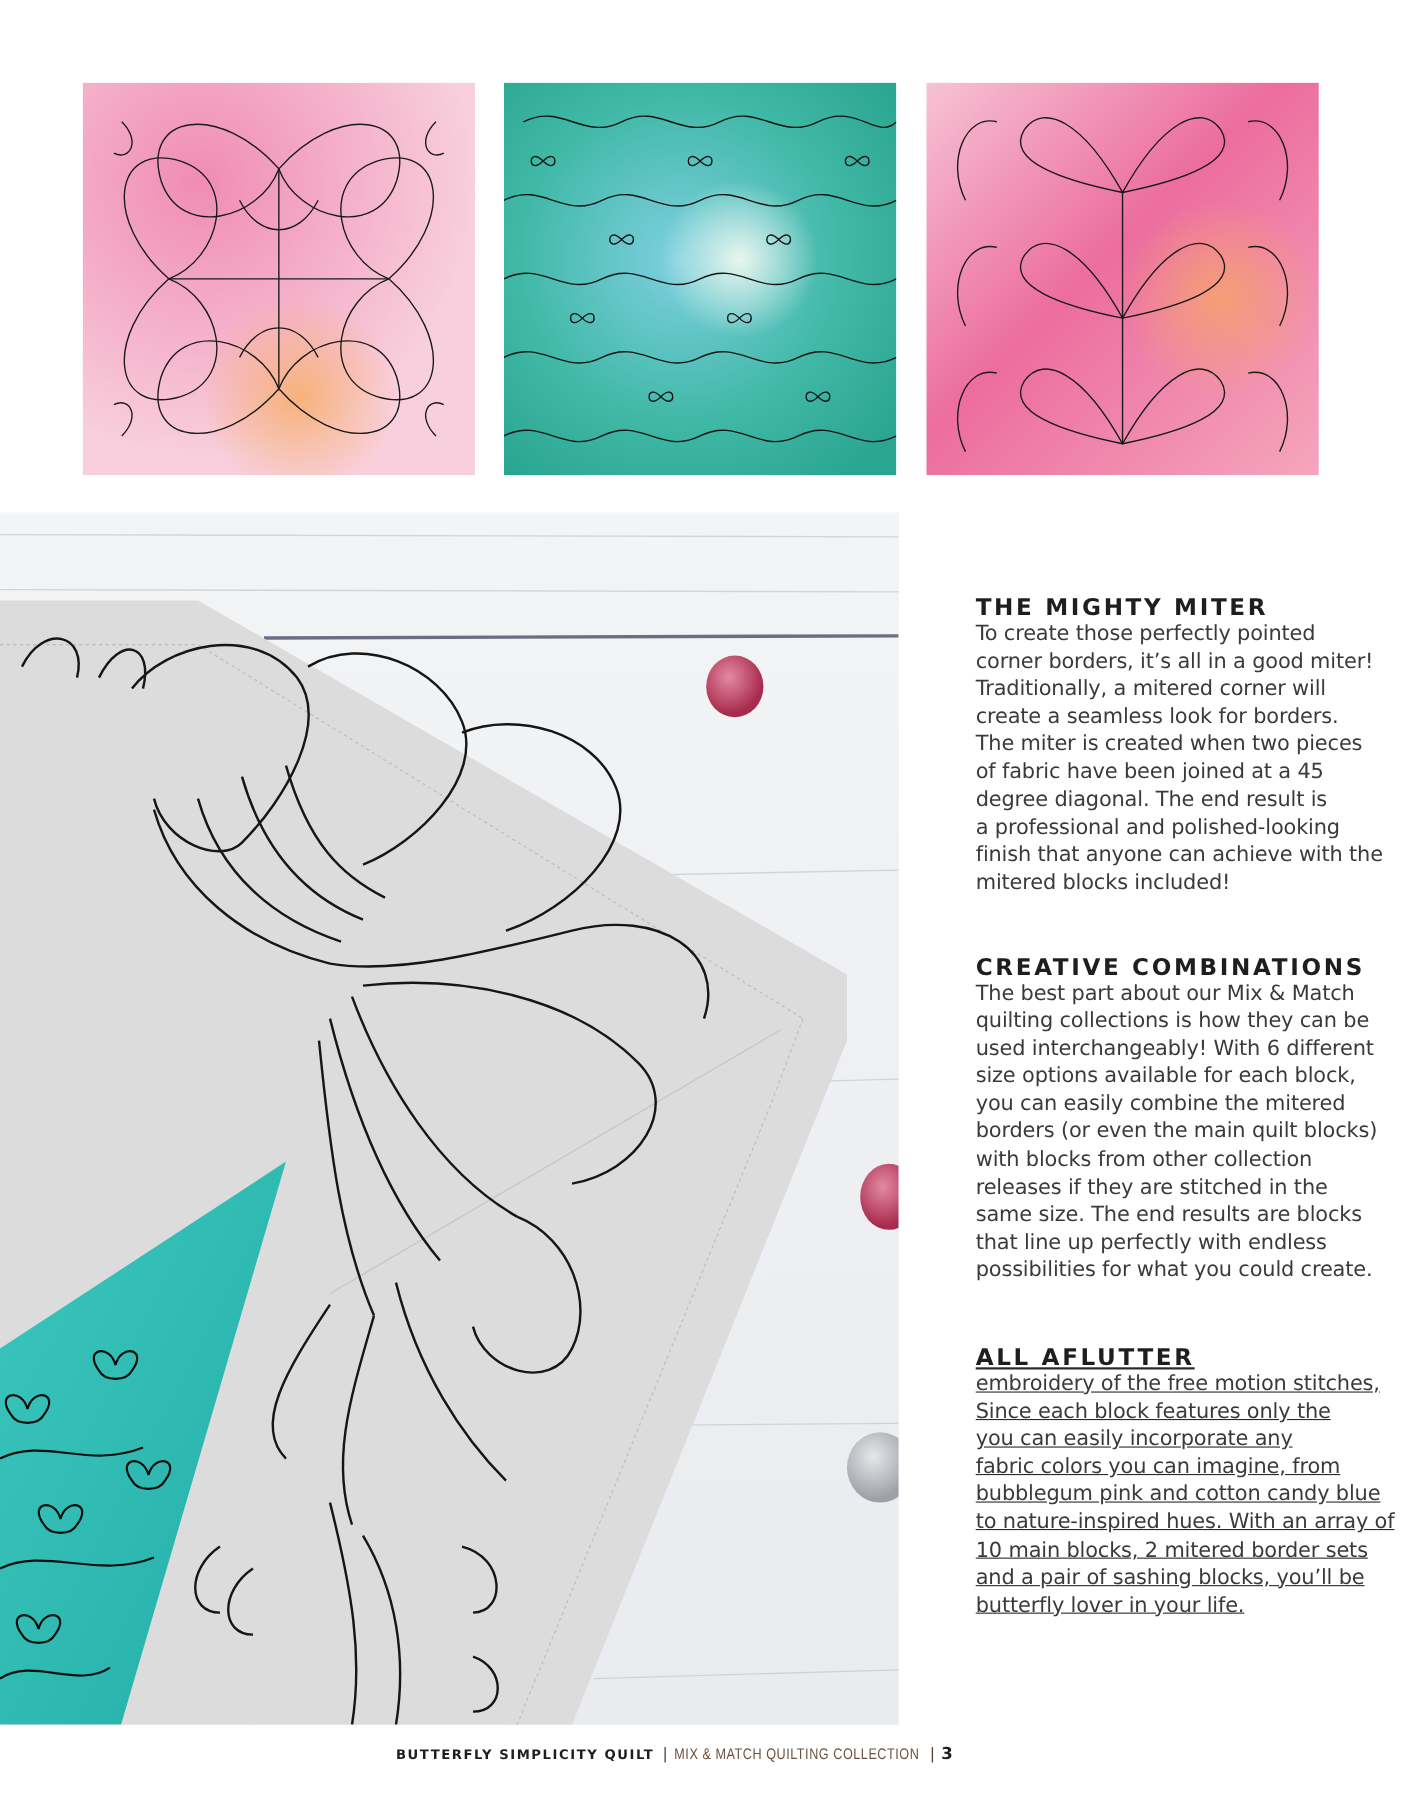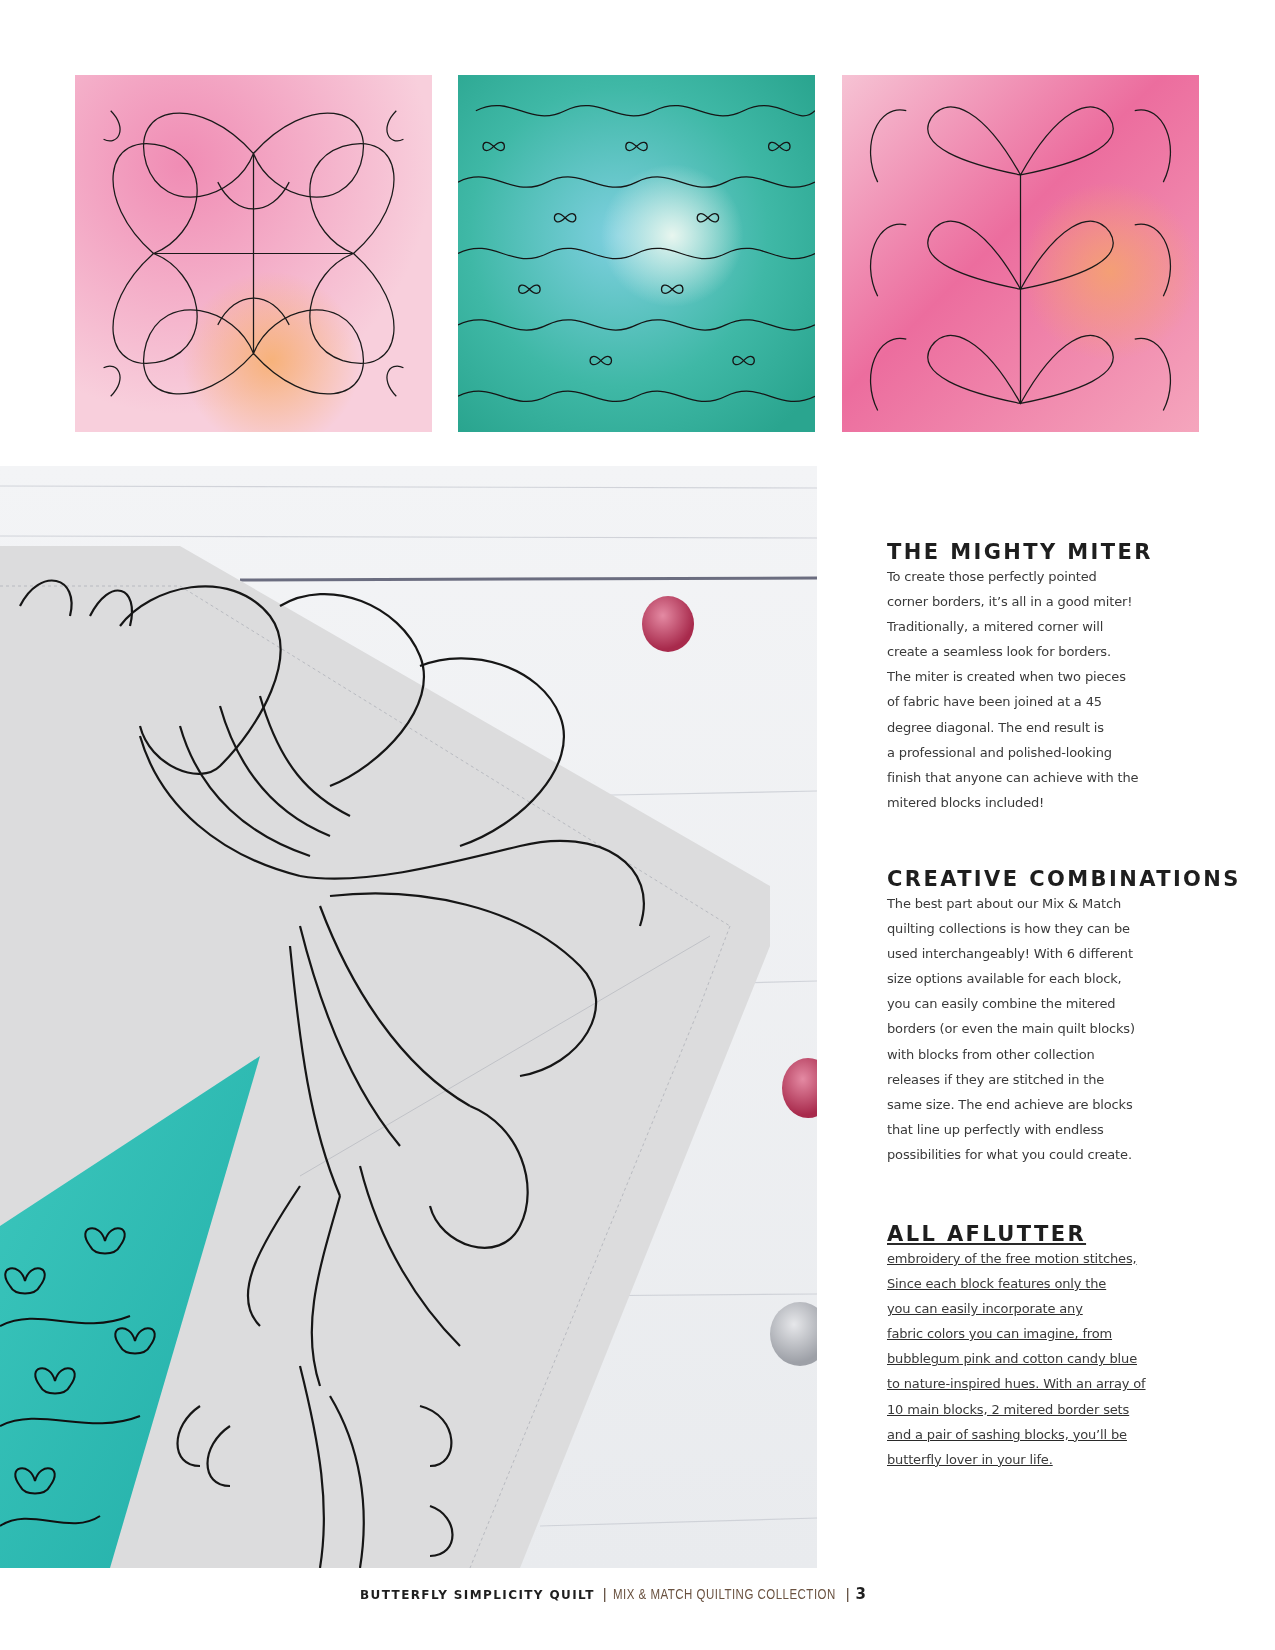--- a/index.html
+++ b/index.html
@@ -7,21 +7,21 @@
     .swatch { position: absolute; top: 75px; width: 357px; height: 357px; overflow: hidden; }
     .swatch svg { width: 100%; height: 100%; display: block; }
     #swatch-1 { left: 75px; }
     #swatch-2 { left: 458px; }
     #swatch-3 { left: 842px; }
     .photo { position: absolute; left: 0; top: 466px; width: 817px; height: 1102px; overflow: hidden; background: #eceef0; }
     .photo svg { width: 100%; height: 100%; display: block; }
     .column { position: absolute; left: 843px; width: 380px; }
     .section { position: absolute; left: 0; width: 380px; margin-left: 44px; }
     .section h2 { margin: 0; font-family: "DejaVu Sans", sans-serif; font-weight: bold; font-size: 21px; letter-spacing: 2.4px; color: #1e1e1e; line-height: 24px; white-space: nowrap; }
-    .section p { margin: 0; font-family: "DejaVu Sans", sans-serif; font-weight: normal; font-size: 13px; line-height: 25.1px; color: #3a3a3a; letter-spacing: -0.15px; }
+    .section p { margin: 0; font-family: "DejaVu Sans", sans-serif; font-weight: normal; font-size: 19px; line-height: 25.1px; color: #3a3a3a; letter-spacing: -0.15px; }
     .section p span { display: block; white-space: nowrap; }
     #sec-1 { top: 540px; }
     #sec-2 { top: 867px; }
     #sec-3 { top: 1222px; text-decoration: underline; }
     .footer { position: absolute; top: 1585px; left: 0; width: 1275px; text-align: center; white-space: nowrap; }
     .footer .inner { position: absolute; left: 360px; top: 0; display: flex; align-items: baseline; }
     .footer .title { font-family: "DejaVu Sans", sans-serif; font-weight: bold; font-size: 12px; letter-spacing: 1.4px; color: #1e1e1e; }
     .footer .sep { font-family: "Liberation Sans", sans-serif; font-size: 15px; color: #5a4636; margin: 0 6px 0 8px; }
     .footer .sub { font-family: "Liberation Sans", sans-serif; font-size: 14px; color: #6a5240; letter-spacing: 0.6px; transform: scaleX(0.82); transform-origin: left; display: inline-block; width: 225px; }
     .footer .page { font-family: "DejaVu Sans", sans-serif; font-weight: bold; font-size: 15px; color: #1e1e1e; }
@@ -187,21 +187,21 @@
     <h2>CREATIVE COMBINATIONS</h2>
     <p>
       <span>The best part about our Mix &amp; Match</span>
       <span>quilting collections is how they can be</span>
       <span>used interchangeably! With 6 different</span>
       <span>size options available for each block,</span>
       <span>you can easily combine the mitered</span>
       <span>borders (or even the main quilt blocks)</span>
       <span>with blocks from other collection</span>
       <span>releases if they are stitched in the</span>
-      <span>same size. The end achieve are blocks</span>
+      <span>same size. The end results are blocks</span>
       <span>that line up perfectly with endless</span>
       <span>possibilities for what you could create.</span>
     </p>
   </div>
   <div class="section" id="sec-3">
     <h2>ALL AFLUTTER</h2>
     <p>
       <span>embroidery of the free motion stitches,</span>
       <span>Since each block features only the</span>
       <span>you can easily incorporate any</span>

